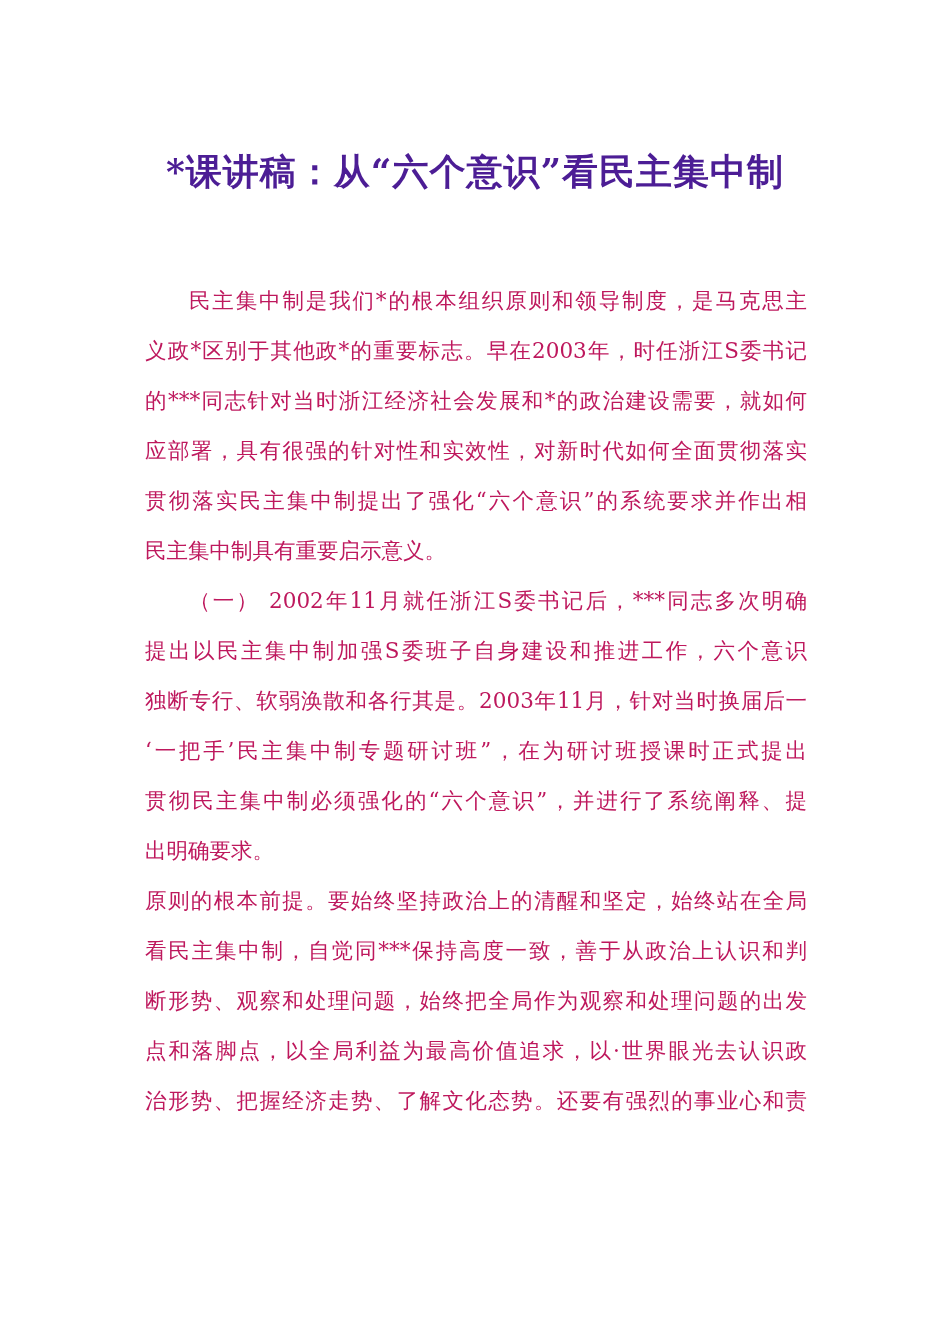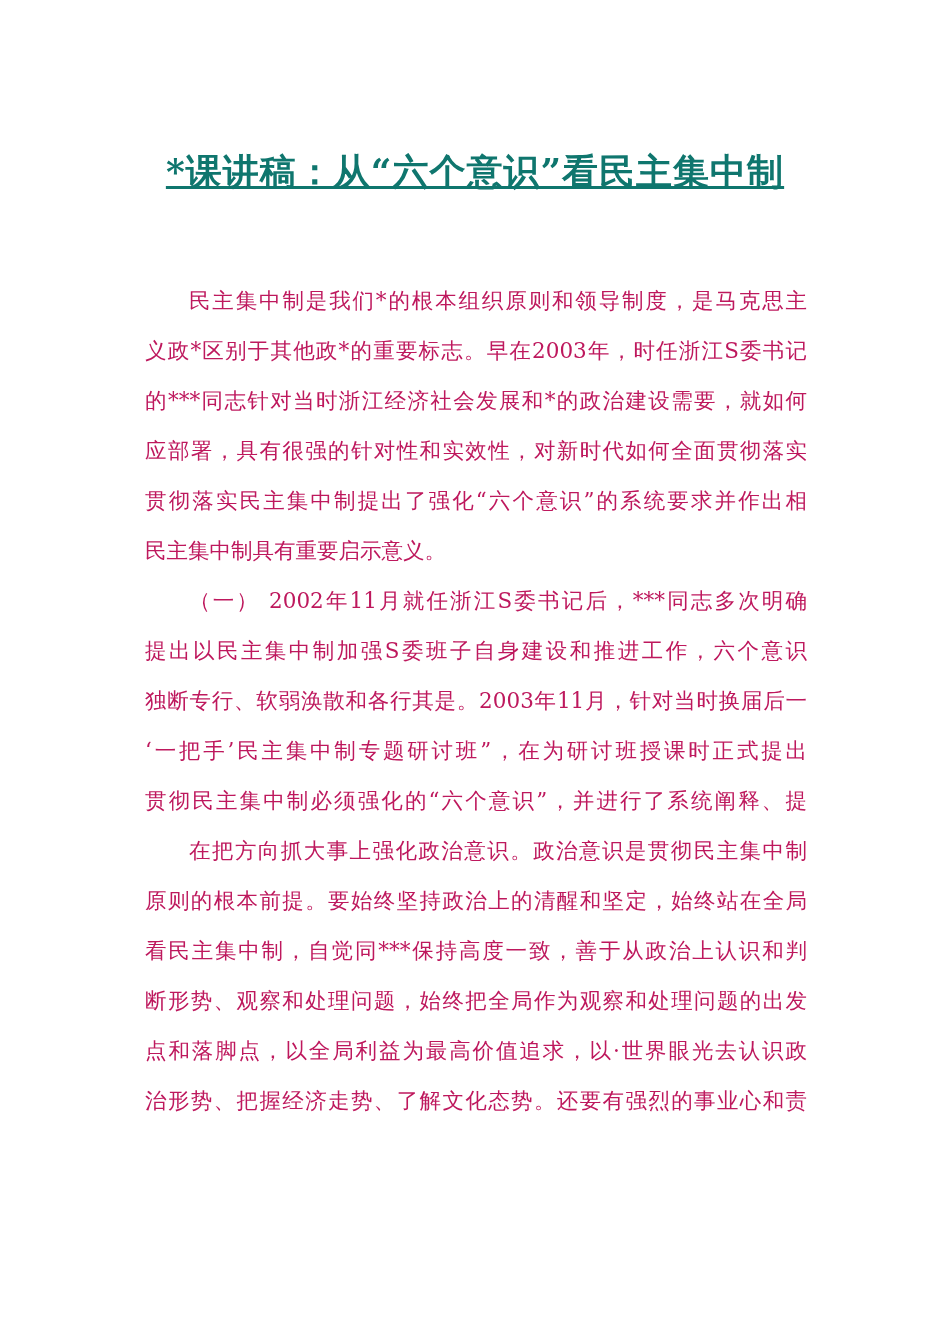--- a/index.html
+++ b/index.html
@@ -1,21 +1,21 @@
 <!DOCTYPE html>
 <html><head>
   <meta charset="utf-8">
   <style>
     html, body { margin: 0; padding: 0; background: #ffffff; }
     body { width: 950px; height: 1344px; position: relative; overflow: hidden; color: #111; }
     .page { position: absolute; left: 0; top: 0; width: 950px; height: 1344px; background: #fff; }
     .title {
       position: absolute; left: 0; top: 146px; width: 950px; text-align: center;
       font-family: "DejaVu Serif", "Liberation Serif", serif;
-      font-weight: bold; font-size: 36px; line-height: 50px; letter-spacing: 1px; color: #0f766e; text-decoration: underline;
+      font-weight: bold; font-size: 36px; line-height: 50px; letter-spacing: 1px; color: #4c1d95;
     }
     .body-text {
       position: absolute; left: 145px; top: 276px; width: 662px;
       font-family: "DejaVu Serif", "Liberation Serif", serif;
       font-size: 21.5px; line-height: 50px; color: #be185d;
     }
     .line { display: block; height: 50px; white-space: nowrap; text-align: justify; text-align-last: justify; }
     .line.last { text-align-last: left; }
     .line.indent { padding-left: 44px; }
   </style>
@@ -33,23 +33,23 @@
       <span class="line">应部署，具有很强的针对性和实效性，对新时代如何全面贯彻落实</span>
       <span class="line">贯彻落实民主集中制提出了强化“六个意识”的系统要求并作出相</span>
       <span class="line last">民主集中制具有重要启示意义。</span>
     </div>
     <div>
       <span class="line indent">（一） 2002年11月就任浙江S委书记后，***同志多次明确</span>
       <span class="line">提出以民主集中制加强S委班子自身建设和推进工作，六个意识</span>
       <span class="line">独断专行、软弱涣散和各行其是。2003年11月，针对当时换届后一</span>
       <span class="line">‘一把手’民主集中制专题研讨班”，在为研讨班授课时正式提出</span>
       <span class="line">贯彻民主集中制必须强化的“六个意识”，并进行了系统阐释、提</span>
+      <span class="line last">出明确要求。</span>
     </div>
     <div>
-      <span class="line indent">在把方向抓大事上强化政治意识。政治意识是贯彻民主集中制</span>
       <span class="line">原则的根本前提。要始终坚持政治上的清醒和坚定，始终站在全局</span>
       <span class="line">看民主集中制，自觉同***保持高度一致，善于从政治上认识和判</span>
       <span class="line">断形势、观察和处理问题，始终把全局作为观察和处理问题的出发</span>
       <span class="line">点和落脚点，以全局利益为最高价值追求，以·世界眼光去认识政</span>
       <span class="line">治形势、把握经济走势、了解文化态势。还要有强烈的事业心和责</span>
     </div>
   </div>
 </div>
 
 </body></html>

